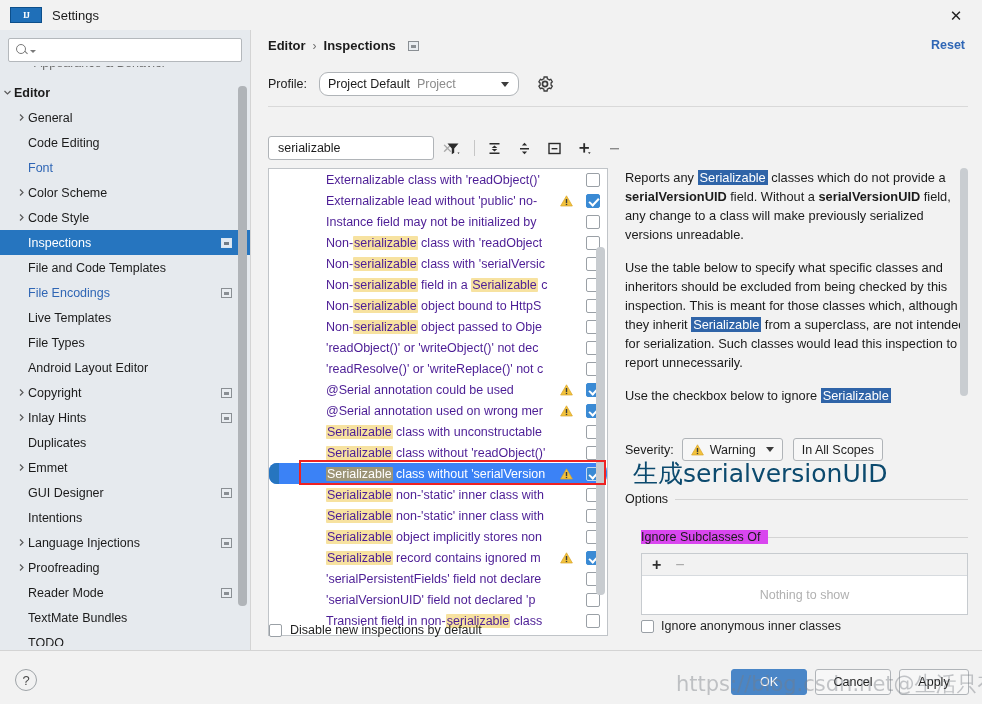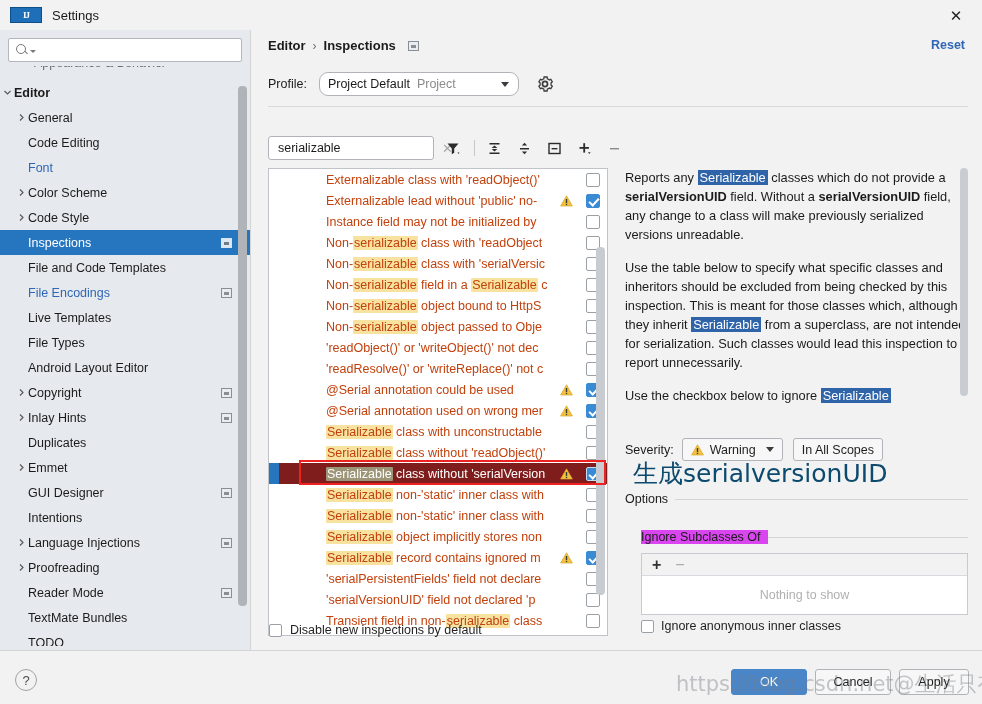--- a/index.html
+++ b/index.html
@@ -156,22 +156,22 @@
   
   .listbox {
     position: absolute; left: 17px; top: 138px; width: 340px; height: 468px;
     background: #fff; border: 1px solid #c0c4c8; overflow: hidden;
   }
   .row {
     height: 21px; display: flex; align-items: center; position: relative;
     padding-left: 57px; padding-right: 4px; white-space: nowrap; overflow: hidden;
     cursor: default;
   }
-  .row.sel { background: #7f1d1d; }
-  .row .txt { font-size: 12.5px; color: #c2410c; overflow: hidden; }
+  .row.sel { background: #3b82f6; border-radius: 8px; }
+  .row .txt { font-size: 12.5px; color: #4c1d95; overflow: hidden; }
   .row.sel .txt { color: #ffffff; }
   .hl { background: #f7e2a0; padding: 0 1px; border-radius: 1px; }
   .row.sel .hl { background: #9d9577; color: #fff; }
   .row .warn {
     position: absolute; right: 34px; top: 50%; transform: translateY(-50%);
     width: 13px; height: 12px;
   }
   .row .cb {
     position: absolute; right: 7px; top: 50%; transform: translateY(-50%);
     width: 14px; height: 14px; border: 1px solid #9aa0a6; background: #fff;

